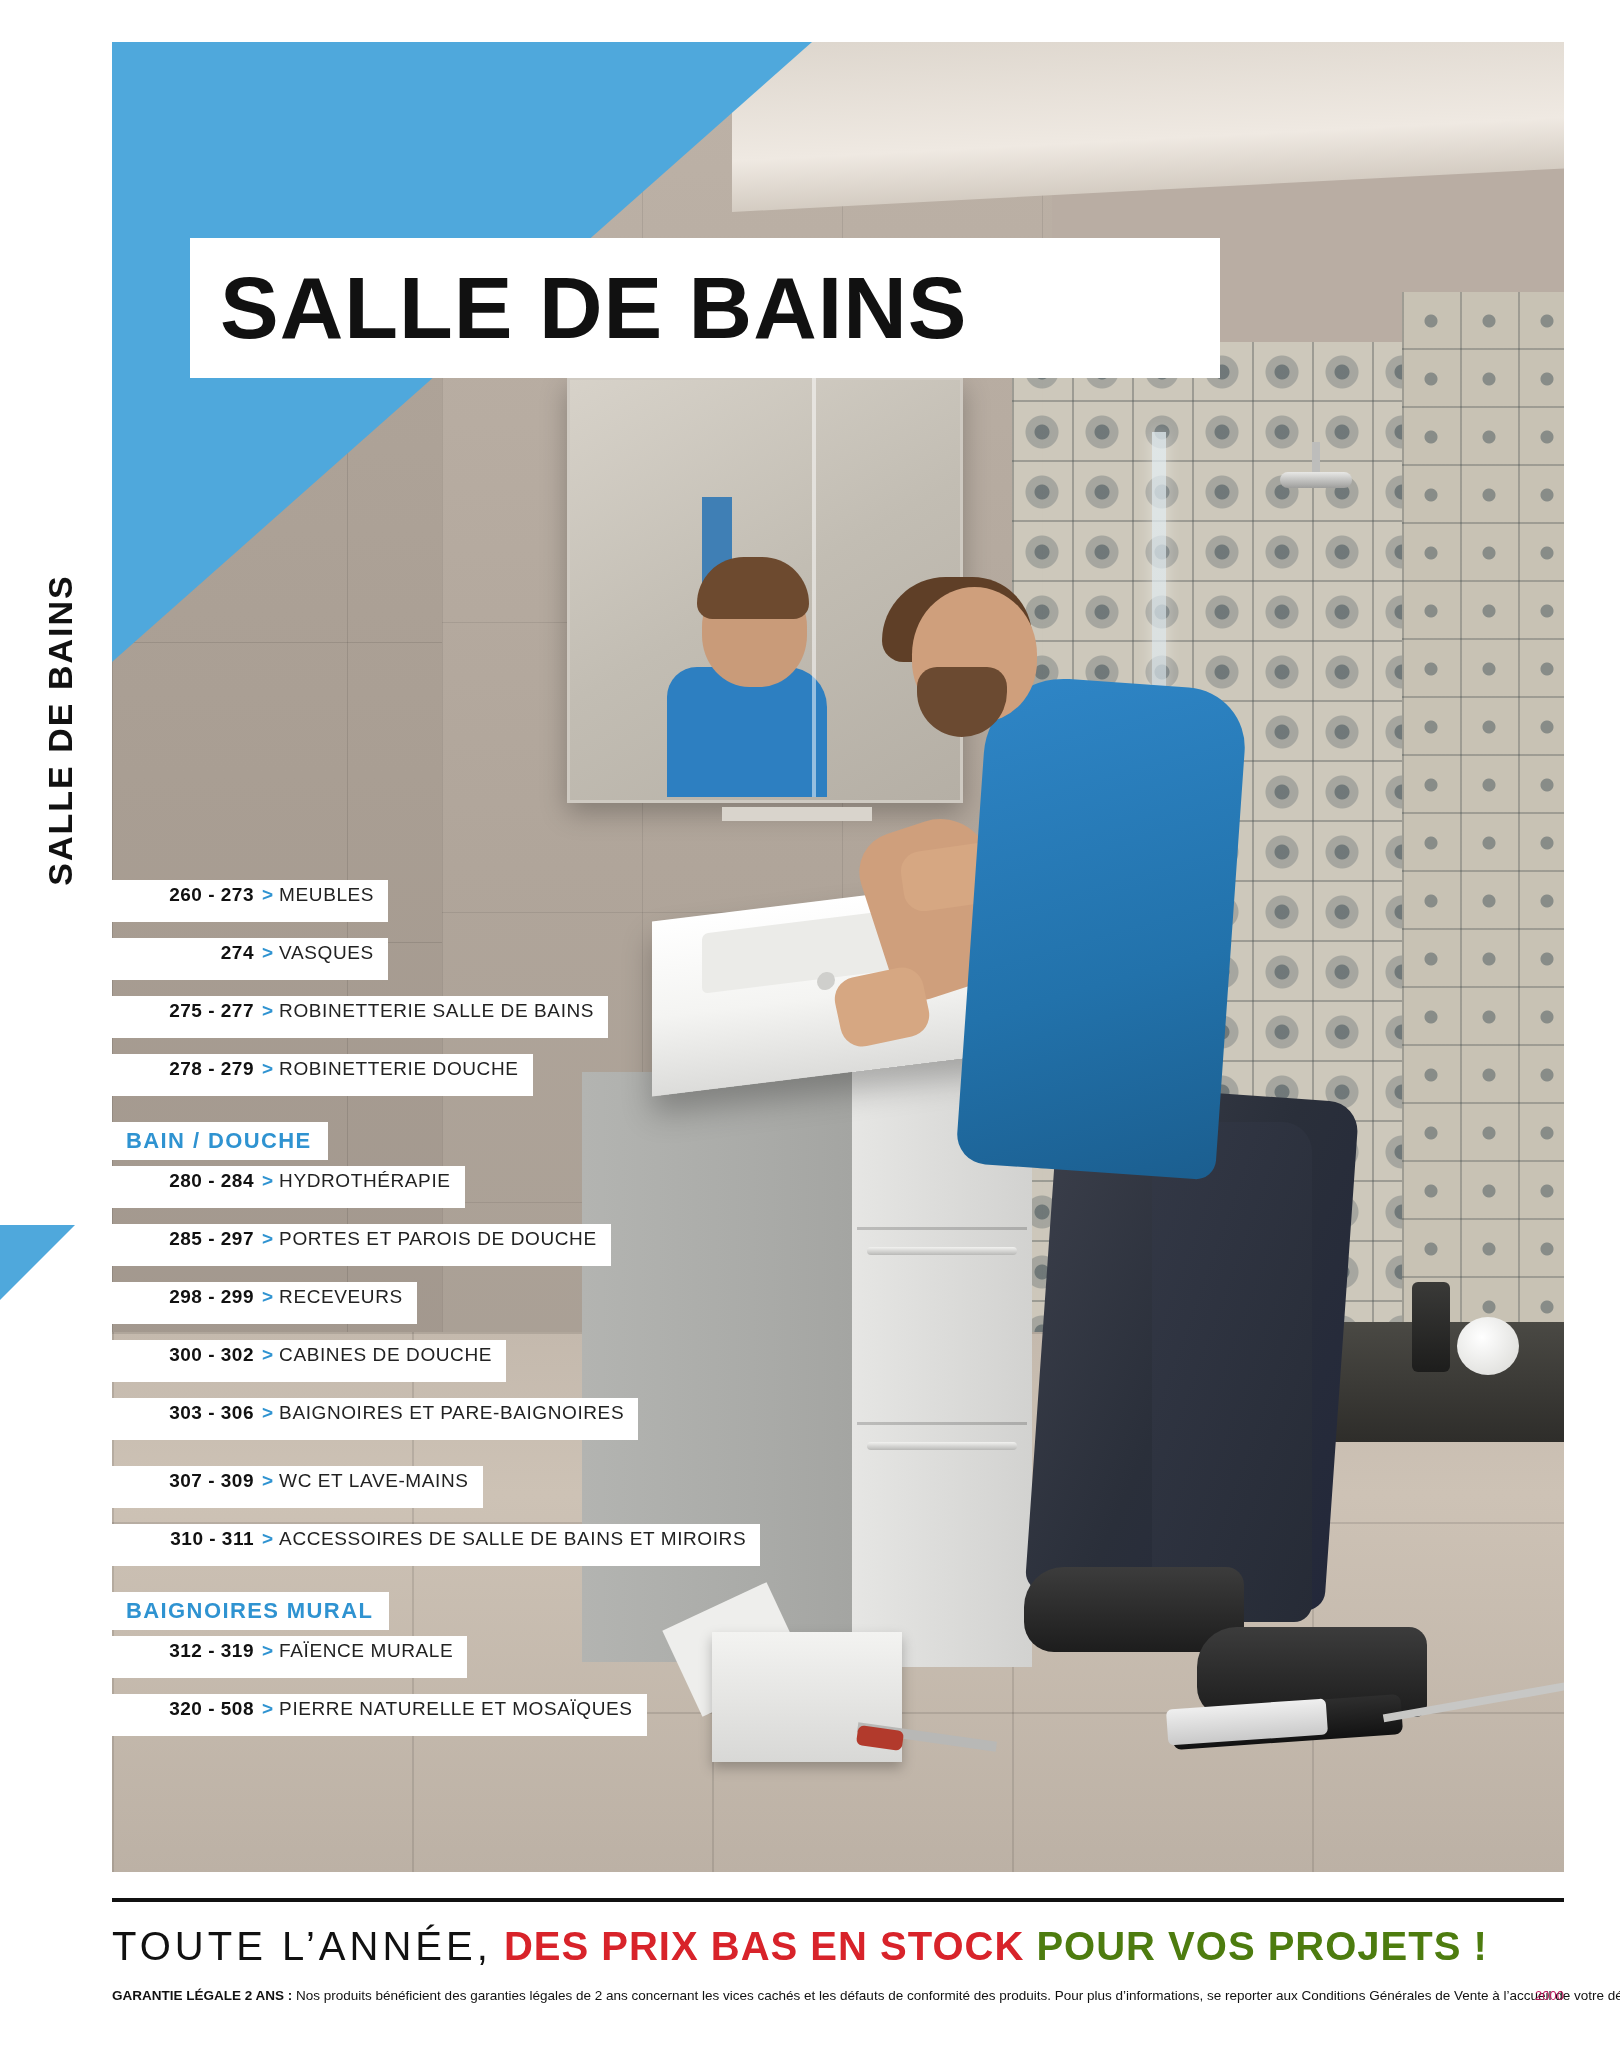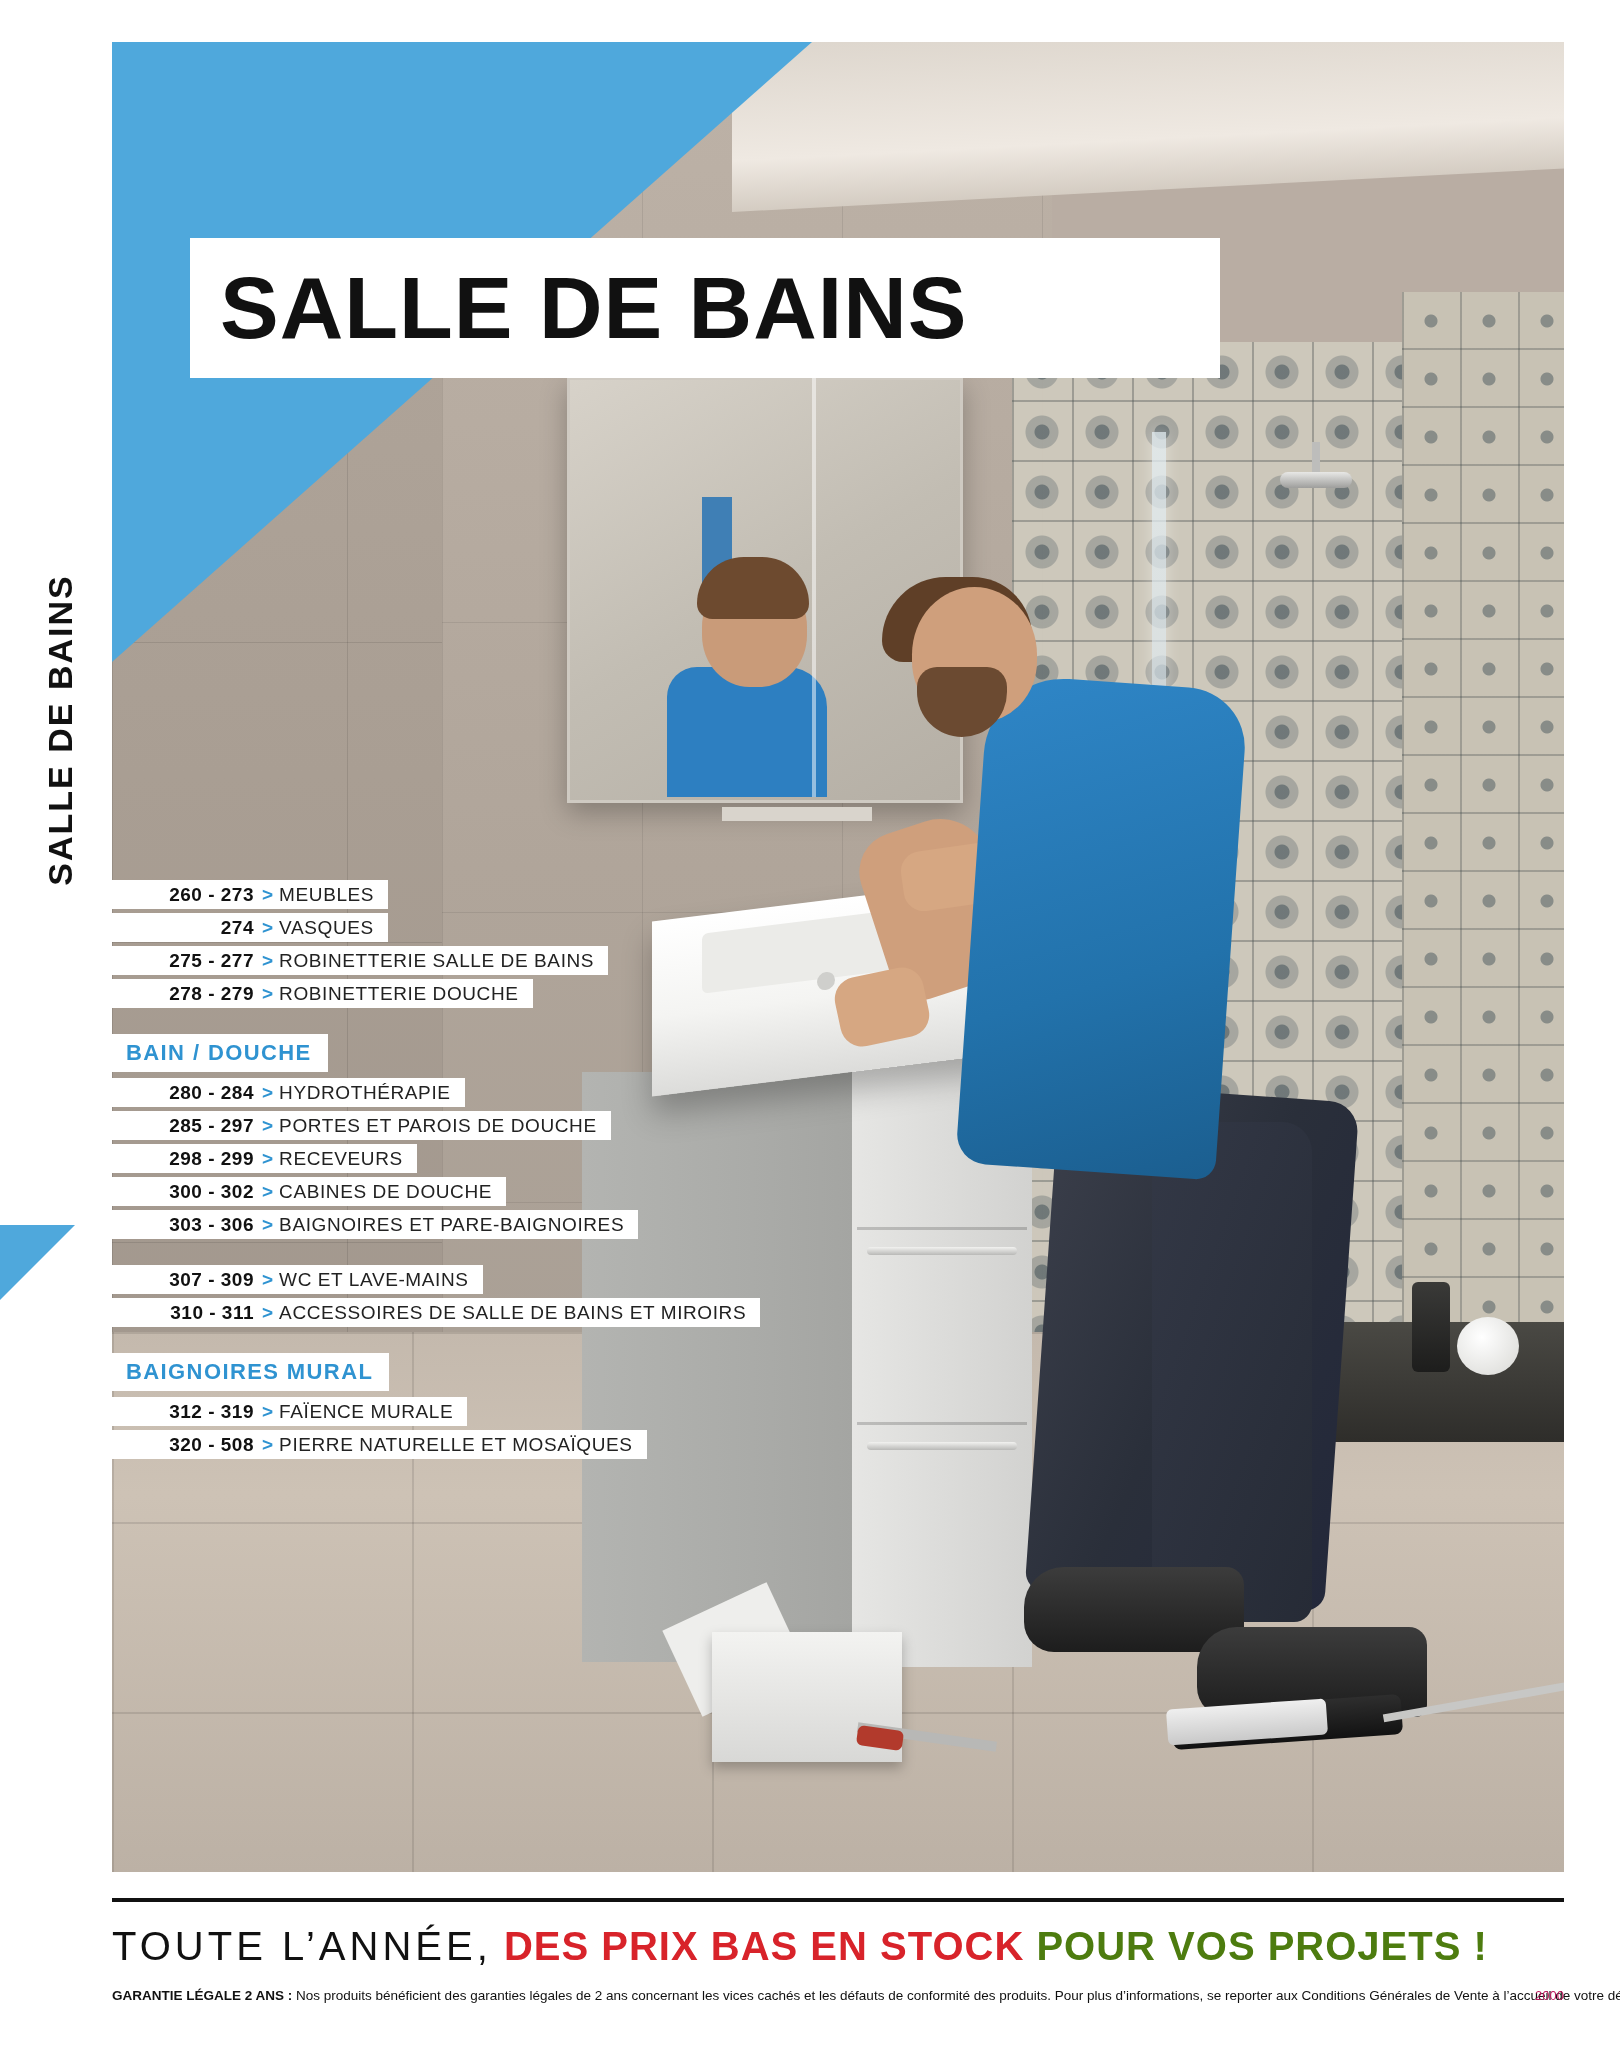--- a/index.html
+++ b/index.html
@@ -472,22 +472,22 @@
     font-weight: bold;
     letter-spacing: 1.4px;
     padding: 6px 16px 6px 14px;
     margin-bottom: 6px;
   }
   .toc-row {
     display: flex;
     align-items: baseline;
     background: #ffffff;
     width: fit-content;
-    padding: 4px 14px 3px 0;
-    margin-bottom: 4px;
+    padding: 4px 14px 16px 0;
+    margin-bottom: 16px;
   }
   .toc-pages {
     width: 150px;
     text-align: right;
     padding-right: 8px;
     padding-left: 14px;
     font-size: 19px;
     font-weight: bold;
     color: #111;
     letter-spacing: .5px;

